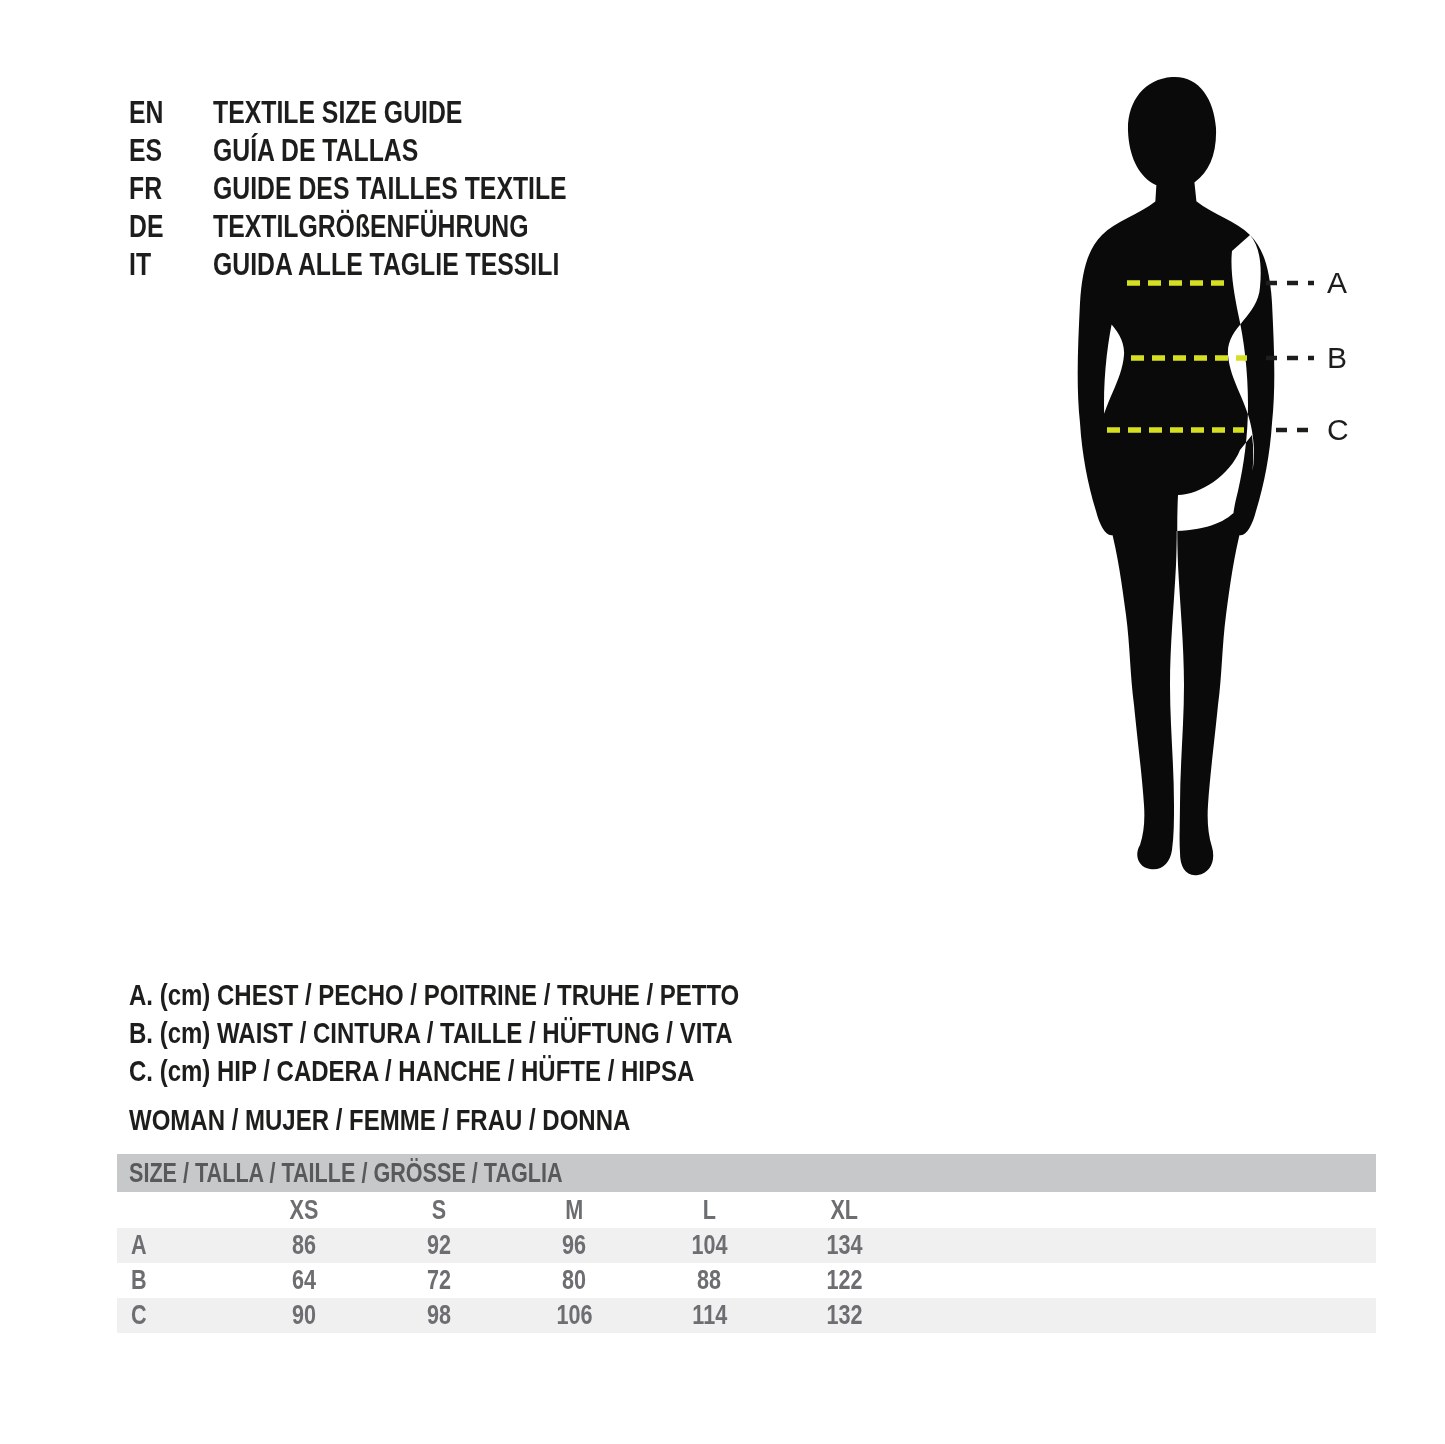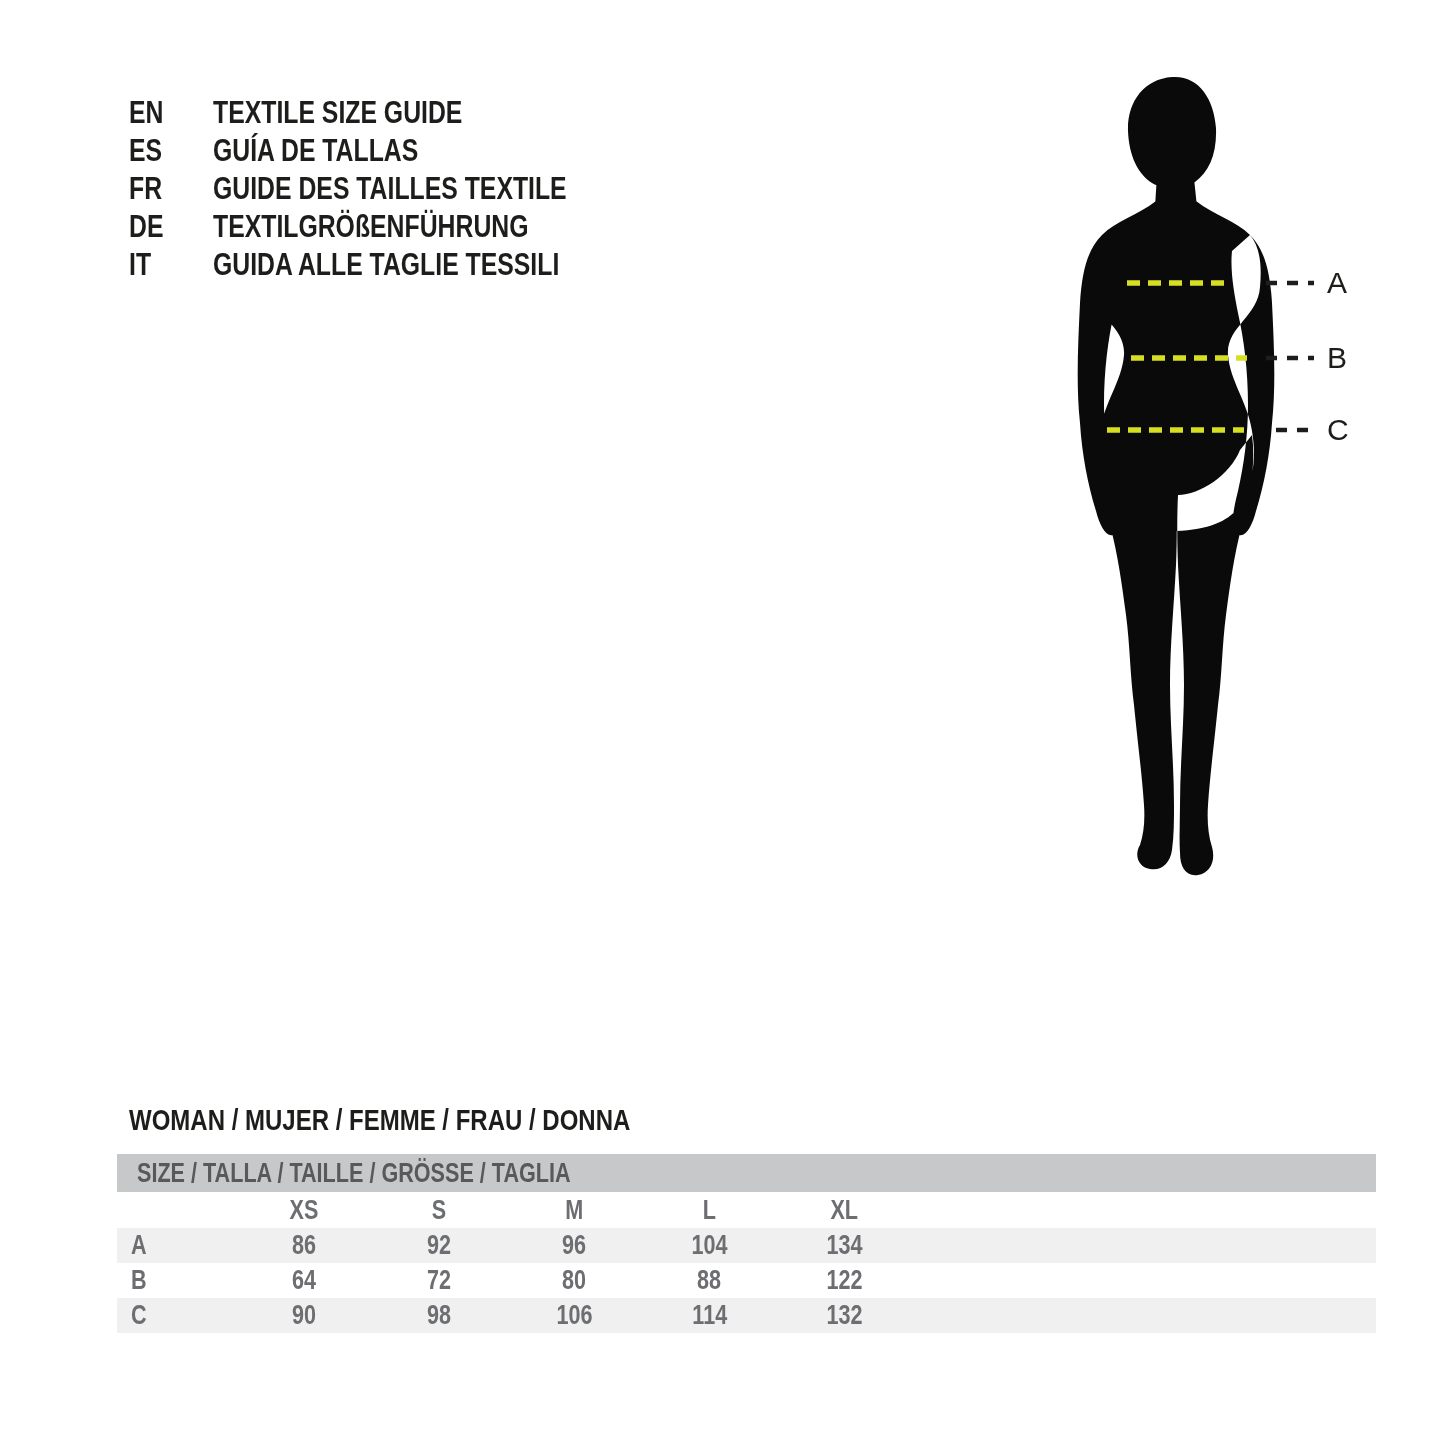--- a/index.html
+++ b/index.html
@@ -28,21 +28,21 @@
   .meas-block { position:absolute; left:105px; top:976px; }
   .meas-row { height:38px; line-height:38px; font-size:30px; font-weight:bold;
               transform:scaleX(0.8); transform-origin:0 50%; white-space:nowrap; }
   .gender-line { position:absolute; left:105px; top:1101px; height:38px; line-height:38px;
                  font-size:30px; font-weight:bold; transform:scaleX(0.8); transform-origin:0 50%;
                  white-space:nowrap; }
 
   
   .size-table { position:absolute; left:93px; top:1154px; width:1259px; font-weight:bold; }
   .st-header { height:38px; line-height:38px; background:#c7c8ca; color:#58595b;
-               padding-left:20px; font-size:27px; }
+               padding-left:12px; font-size:27px; }
   .st-grid-row { display:grid; grid-template-columns:120px repeat(5,135px) 1fr; align-items:center; }
   .st-colhead { height:36px; line-height:36px; font-size:27px; color:#6d6e71; }
   .st-row { height:35px; line-height:35px; font-size:27px; color:#6d6e71; }
   .stripe { background:#f0f0f1; }
   .cell-c { text-align:center; }
   .cell-lab { padding-left:14px; }
 </style>
 </head>
 <body>
 
@@ -85,20 +85,25 @@
       <line x1="73" y1="375" x2="210" y2="375" stroke="#d6df22" stroke-width="5.5" stroke-dasharray="13 8"></line>
       <line x1="232" y1="228" x2="280" y2="228" stroke="#1d1d1b" stroke-width="4.5" stroke-dasharray="11 10"></line>
       <line x1="232" y1="303" x2="280" y2="303" stroke="#1d1d1b" stroke-width="4.5" stroke-dasharray="11 10"></line>
       <line x1="242" y1="375" x2="280" y2="375" stroke="#1d1d1b" stroke-width="4.5" stroke-dasharray="11 10"></line>
     </svg>
     <span class="m-label m-label-a">A</span>
     <span class="m-label m-label-b">B</span>
     <span class="m-label m-label-c">C</span>
   </div>
 
+  <div class="meas-block">
+    <div class="meas-row">A. (cm) CHEST / PECHO / POITRINE / TRUHE / PETTO</div>
+    <div class="meas-row">B. (cm) WAIST / CINTURA / TAILLE / HÜFTUNG / VITA</div>
+    <div class="meas-row">C. (cm) HIP / CADERA / HANCHE / HÜFTE / HIPSA</div>
+  </div>
   <div class="gender-line">WOMAN / MUJER / FEMME / FRAU / DONNA</div>
 
   <div class="size-table">
     <div class="st-header">
       <span class="cond">SIZE / TALLA / TAILLE / GRÖSSE / TAGLIA</span>
     </div>
     <div class="st-grid-row st-colhead">
       <div class="cell-lab"></div>
       <div class="cell-c"><span class="condc">XS</span></div>
       <div class="cell-c"><span class="condc">S</span></div>

